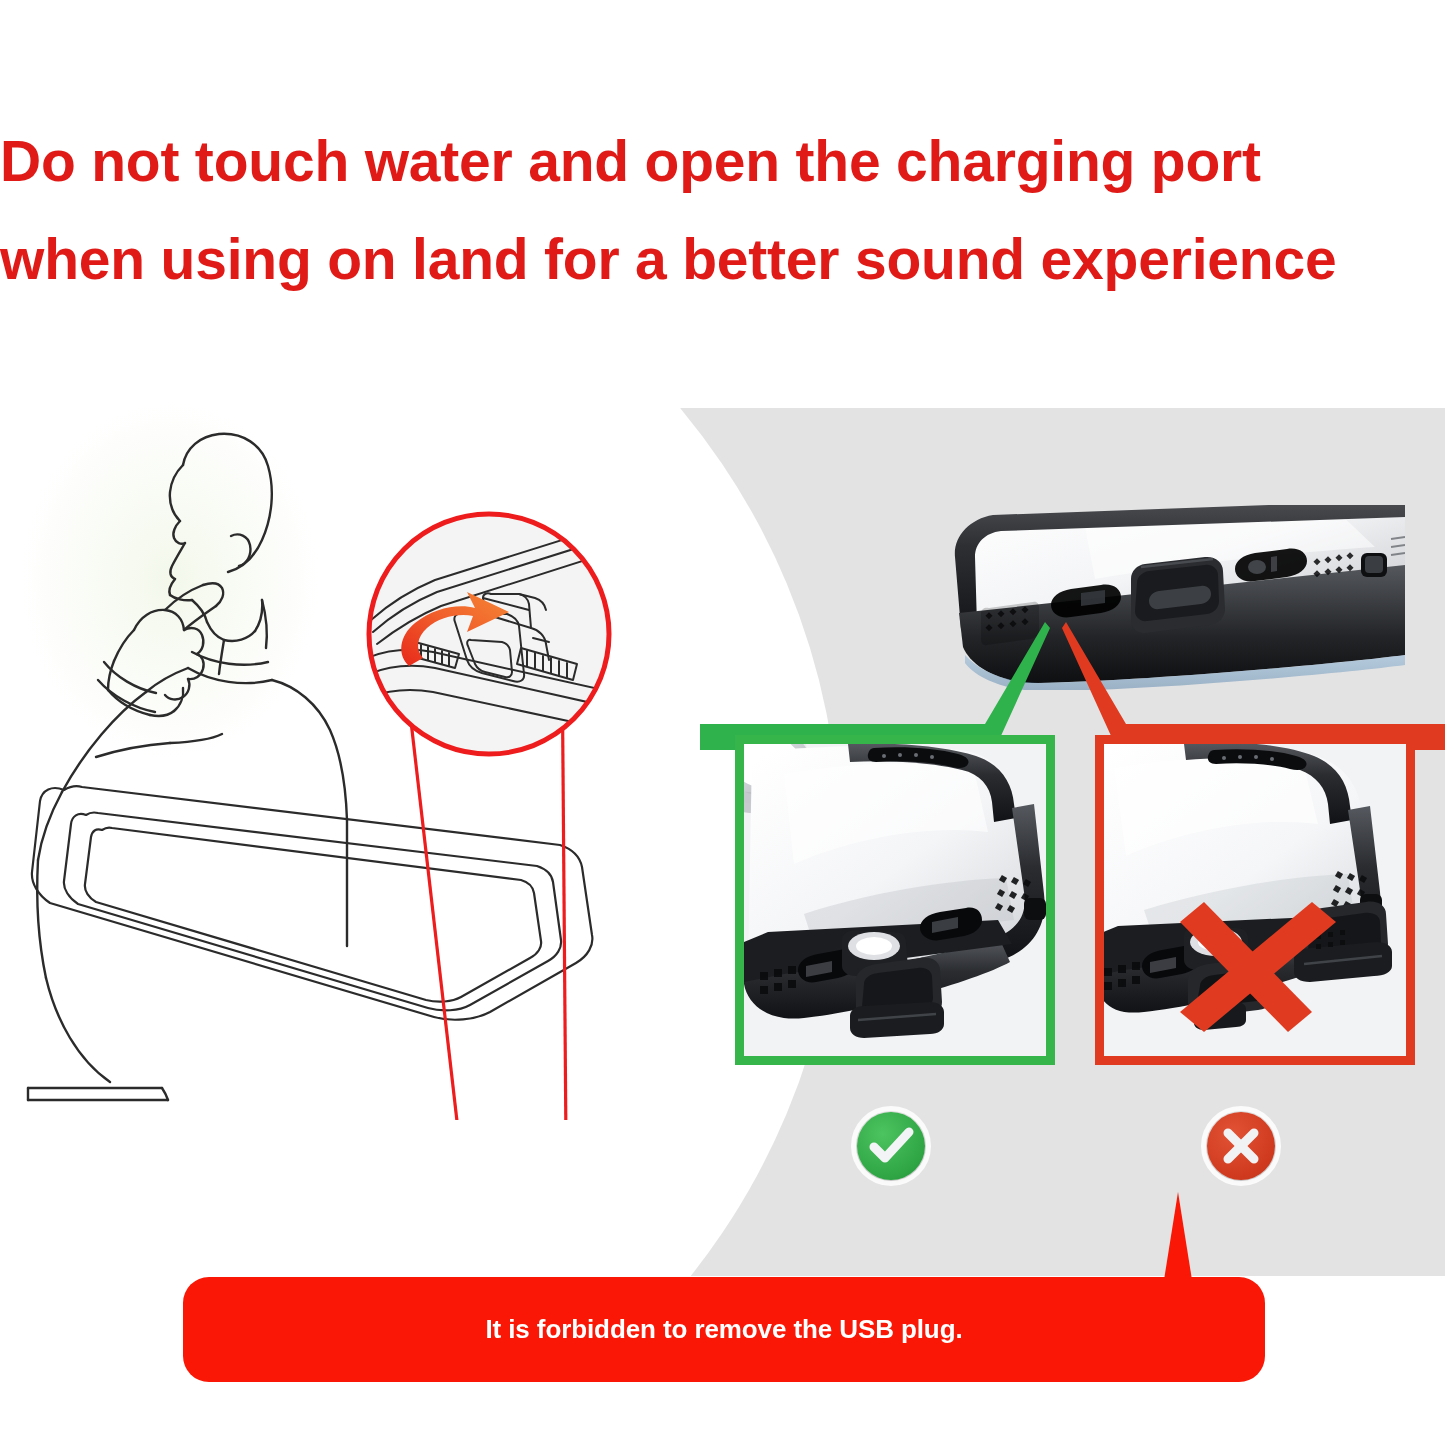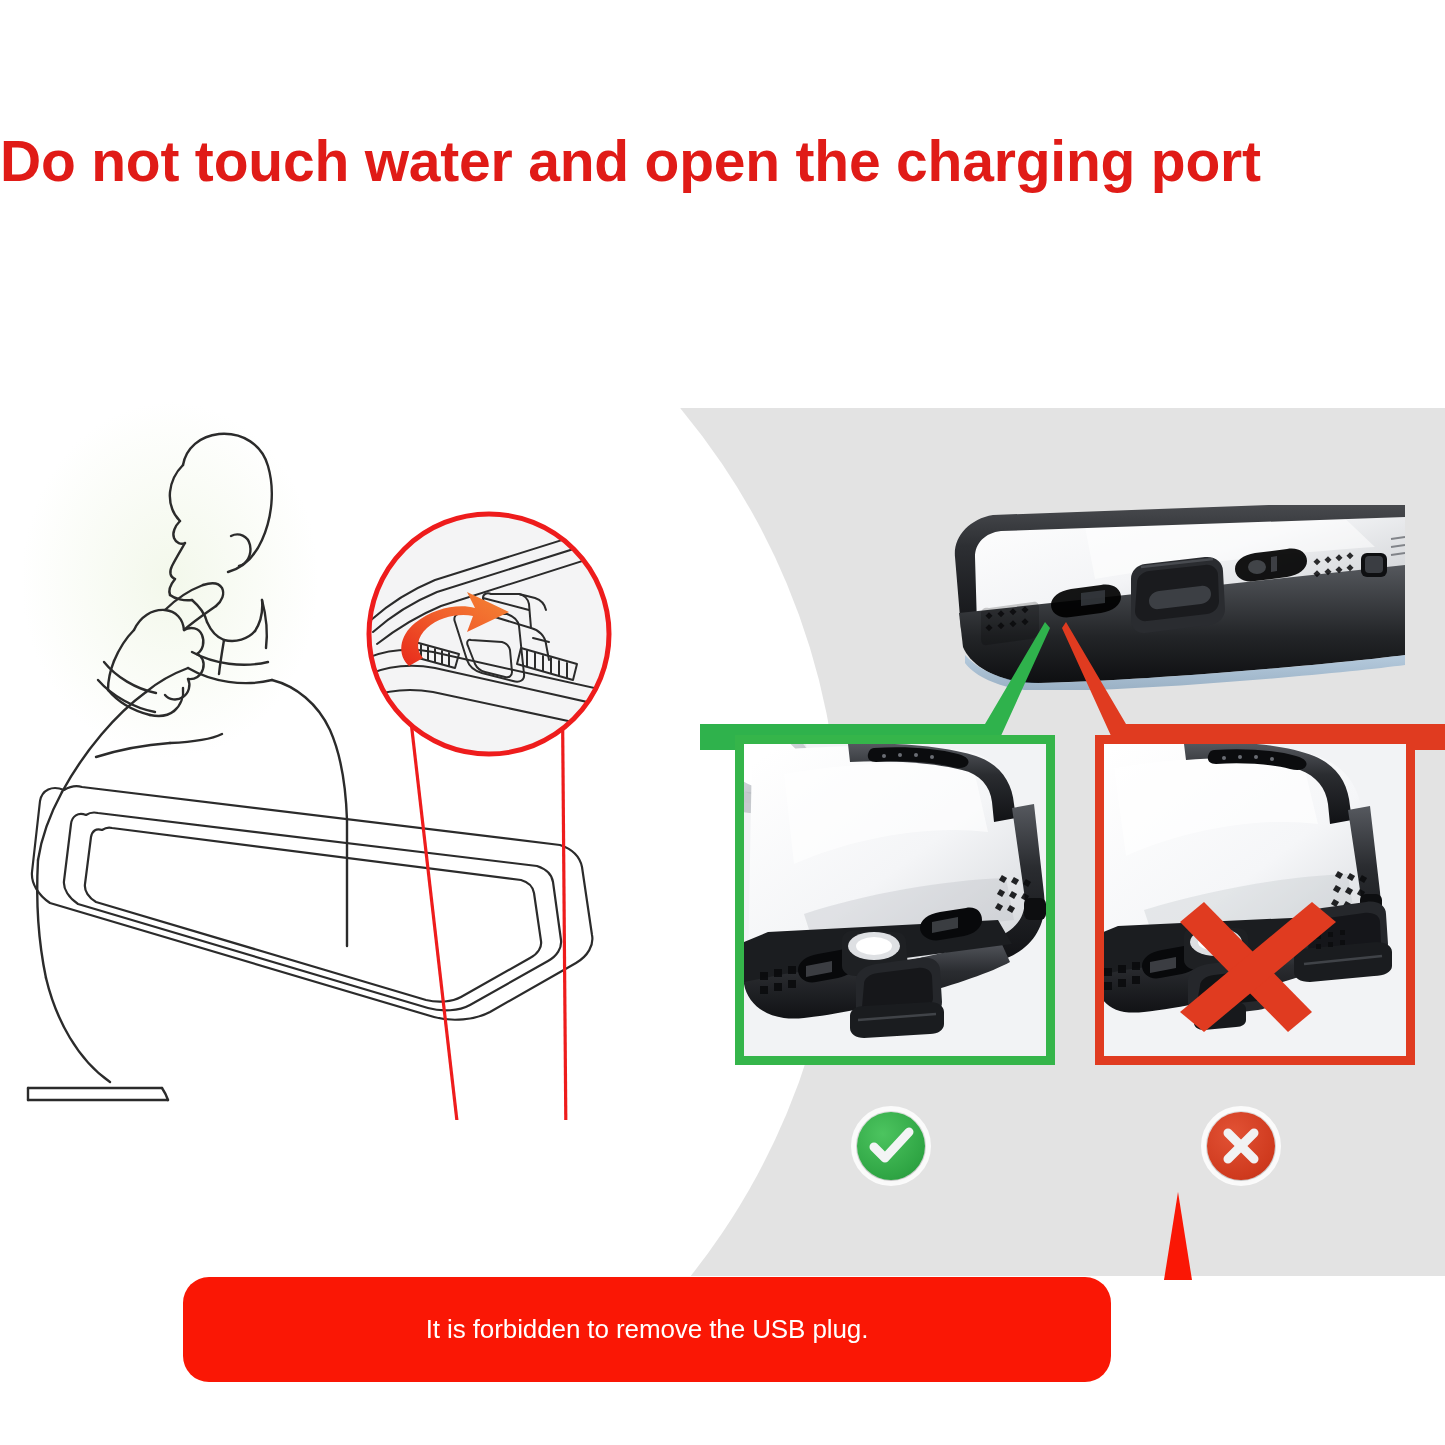--- a/index.html
+++ b/index.html
@@ -82,39 +82,40 @@
   }
   .badge.ok{left:857px;top:1112px;background:radial-gradient(circle at 38% 32%, #4cc45f 0%, #2fa544 70%, #239038 100%);}
   .badge.bad{left:1207px;top:1112px;background:radial-gradient(circle at 38% 32%, #e25235 0%, #cf3a1e 70%, #b8301a 100%);}
   .badge svg{position:absolute;inset:0;}
 
   
   .upArrow{position:absolute;left:1148px;top:1192px;width:60px;height:90px;}
 
   
   .banner{
-    position:absolute;left:183px;top:1277px;width:928px;height:105px;
+    position:absolute;left:183px;top:1277px;width:1082px;height:105px;
     background:#fa1705;
     border-radius:26px;
     color:#ffffff;
     display:flex;flex-direction:column;align-items:center;justify-content:center;
-    font-weight:normal;
+    font-weight:bold;
     font-size:26px;
     line-height:45px;
     letter-spacing:-0.1px;
   }
   .banner .bl{display:block;white-space:nowrap;}
 </style>
 </head>
 <body>
 
 <div id="stage">
 
   <div class="heading">
     <span class="l">Do not touch water and open the charging port</span>
+    <span class="l">when using on land for a better sound experience</span>
   </div>
 
   <div class="gray-panel">
     <div class="gray-fill"></div>
     <div class="gray-cut"></div>
   </div>
 
   <div class="glow"></div>
 
   <div class="leftart">

